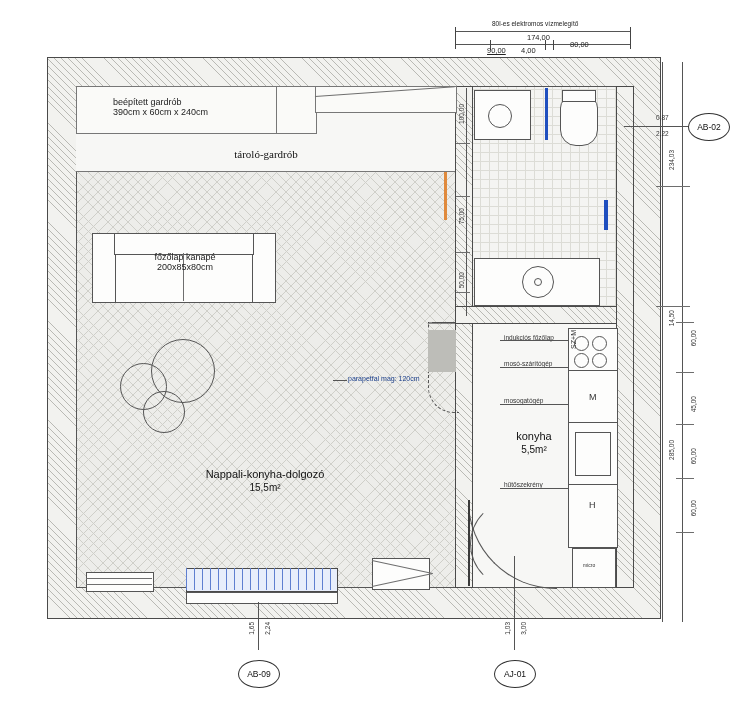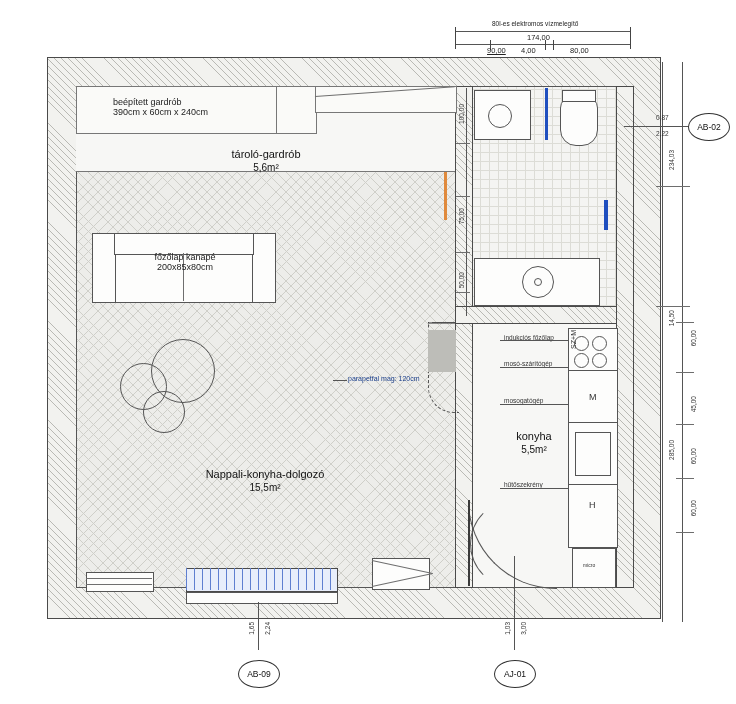--- a/index.html
+++ b/index.html
@@ -57,21 +57,21 @@
   <div class="abs leader" style="left:455px;top:31px;width:175px;"></div>
   <div class="abs dim" style="left:527px;top:33px;">174,00</div>
   <div class="abs leader" style="left:455px;top:44px;width:175px;"></div>
   <div class="abs tick" style="left:455px;top:27px;height:22px;"></div>
   <div class="abs tick" style="left:490px;top:40px;height:10px;"></div>
   <div class="abs tick" style="left:545px;top:40px;height:10px;"></div>
   <div class="abs tick" style="left:553px;top:40px;height:10px;"></div>
   <div class="abs tick" style="left:630px;top:27px;height:22px;"></div>
   <div class="abs dim" style="left:487px;top:46px;text-decoration:underline;">90,00</div>
   <div class="abs dim" style="left:521px;top:46px;">4,00</div>
-  <div class="abs dim" style="left:570px;top:46px;">80,00</div>
+  <div class="abs dim" style="left:570px;top:40px;">80,00</div>
 
   <div class="abs hatch-wall" style="left:47px;top:57px;width:612px;height:560px;"></div>
 
   <div class="abs floor-herringbone" style="left:76px;top:86px;width:379px;height:500px;border:1px solid #555;"></div>
 
   <div class="abs floor-plain" style="left:76px;top:86px;width:379px;height:85px;border-bottom:1px solid #777;"></div>
 
   <div class="abs floor-tile" style="left:470px;top:86px;width:146px;height:228px;border:1px solid #555;"></div>
 
   <div class="abs floor-plain" style="left:470px;top:322px;width:146px;height:264px;border:1px solid #555;"></div>
@@ -80,23 +80,22 @@
   <div class="abs hatch-wall" style="left:455px;top:306px;width:161px;height:16px;"></div>
   <div class="abs hatch-wall" style="left:616px;top:86px;width:16px;height:500px;"></div>
 
   <div class="abs box-l" style="left:76px;top:86px;width:200px;height:46px;"></div>
   <div class="abs box-l" style="left:276px;top:86px;width:39px;height:46px;"></div>
   <div class="abs box-l" style="left:315px;top:86px;width:140px;height:25px;"></div>
   <div class="abs ln-thin" style="left:315px;top:96px;width:140px;height:1px;transform:rotate(-4deg);transform-origin:left center;"></div>
   <div class="abs txt" style="left:113px;top:97px;">beépített gardrób
 390cm x 60cm x 240cm</div>
 
-  <div class="abs room-name" style="left:176px;top:148px;width:180px;">
+  <div class="abs room-name" style="left:176px;top:148px;width:180px;font-family:Liberation Serif, serif;">
     <div>tároló-gardrób</div>
-    <div class="area">5,6m²</div>
   </div>
 
   <div class="abs box" style="left:92px;top:233px;width:182px;height:68px;"></div>
   <div class="abs box" style="left:92px;top:233px;width:22px;height:68px;"></div>
   <div class="abs box" style="left:252px;top:233px;width:22px;height:68px;"></div>
   <div class="abs box" style="left:114px;top:233px;width:138px;height:20px;"></div>
   <div class="abs ln-thin" style="left:183px;top:253px;width:1px;height:48px;"></div>
   <div class="abs txt c" style="left:125px;top:252px;width:120px;">főzőlap kanapé
 200x85x80cm</div>
 

